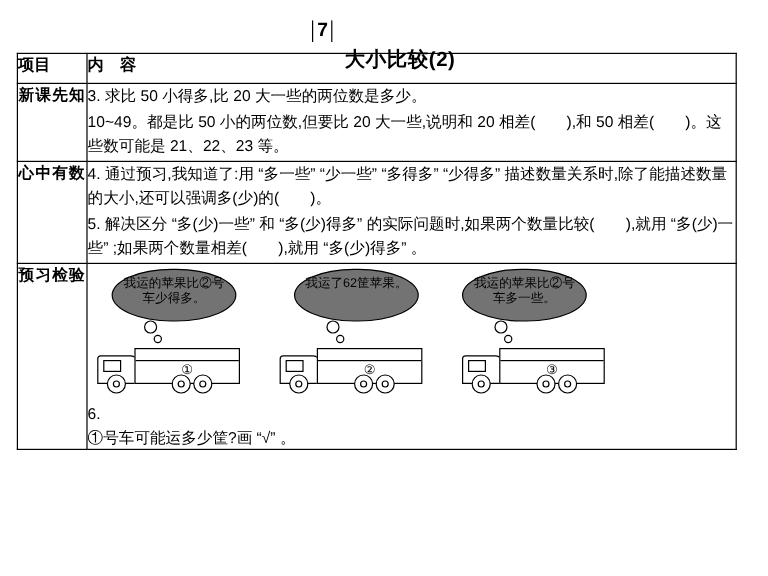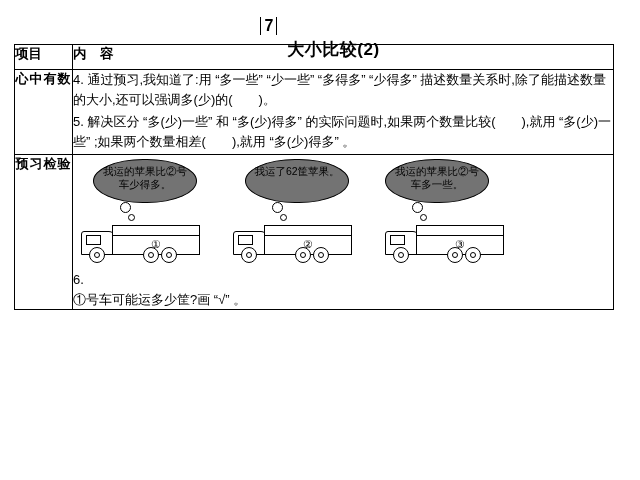--- a/index.html
+++ b/index.html
@@ -227,20 +227,29 @@
       <col style="width:58px">
       <col>
     </colgroup>
     <tbody>
       <tr>
         <td class="head-label">项目</td>
         <td class="head-content">内　容</td>
       </tr>
 
 
+      <tr>
+        <td class="label">
+          <span class="vtext">新课先知</span>
+        </td>
+        <td class="content" style="height:62px">
+          <p class="line">3. 求比 50 小得多,比 20 大一些的两位数是多少。</p>
+          <p class="line">10~49。都是比 50 小的两位数,但要比 20 大一些,说明和 20 相差(　　),和 50 相差(　　)。这些数可能是 21、22、23 等。</p>
+        </td>
+      </tr>
 
       <tr>
         <td class="label">
           <span class="vtext">心中有数</span>
         </td>
         <td class="content" style="height:78px">
           <p class="line">4. 通过预习,我知道了:用 “多一些” “少一些” “多得多” “少得多” 描述数量关系时,除了能描述数量的大小,还可以强调多(少)的(　　)。</p>
           <p class="line">5. 解决区分 “多(少)一些” 和 “多(少)得多” 的实际问题时,如果两个数量比较(　　),就用 “多(少)一些” ;如果两个数量相差(　　),就用 “多(少)得多” 。</p>
         </td>
       </tr>

